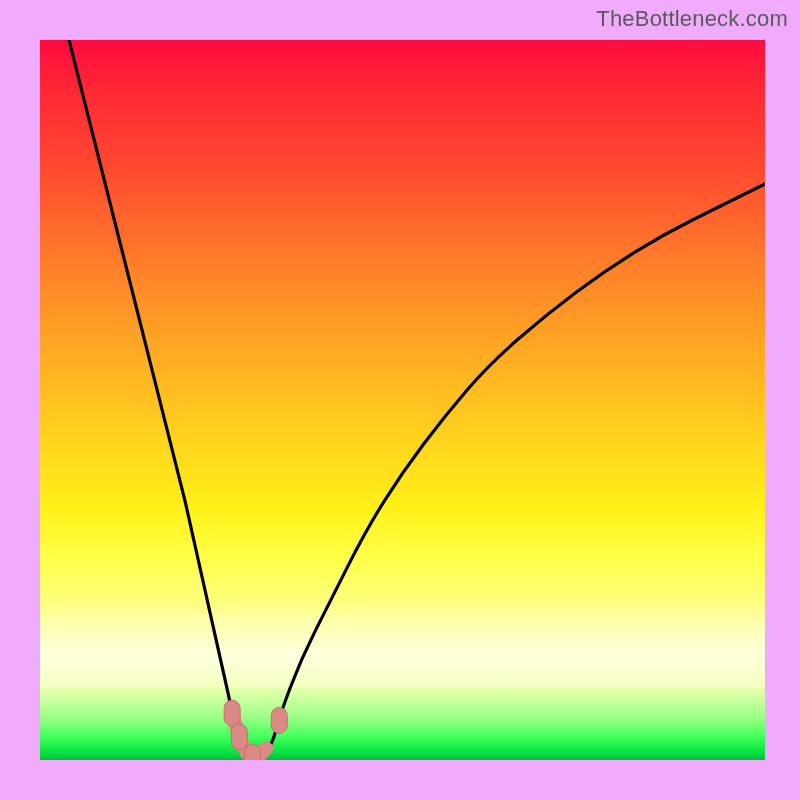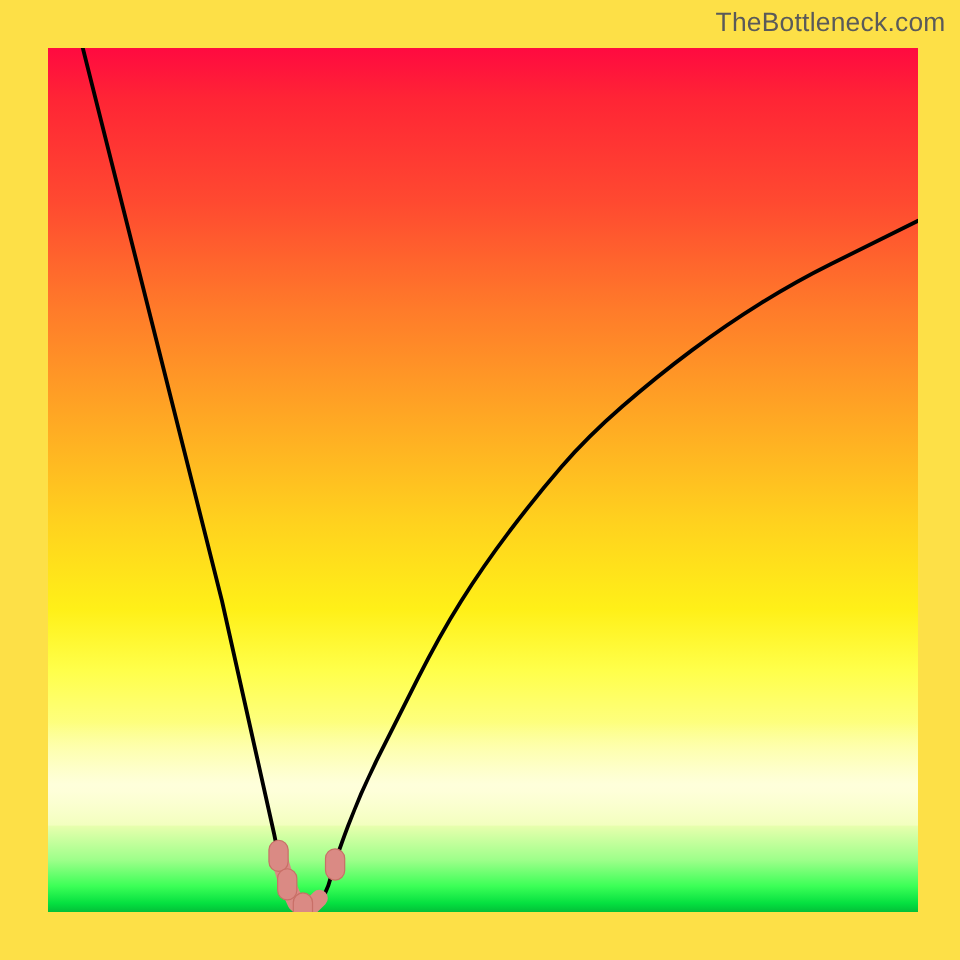--- a/index.html
+++ b/index.html
@@ -8,21 +8,21 @@
     width: 800px;
     height: 800px;
     background: #000;
     overflow: hidden;
     font-family: Arial, Helvetica, sans-serif;
   }
   .frame {
     position: absolute;
     left: 0; top: 0;
     width: 800px; height: 800px;
-    background: #fde047;
+    background: #f0abfc;
   }
   .plot-area {
     position: absolute;
     left: 40px;
     top: 40px;
     width: 725px;
     height: 720px;
     
   }
   .gradient-base {

